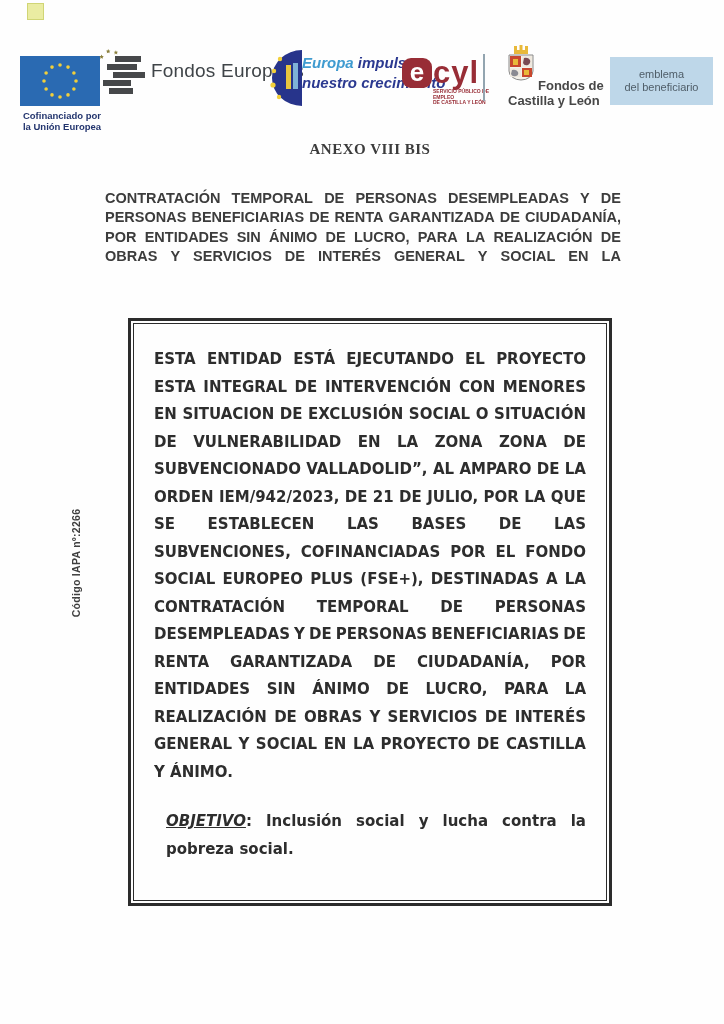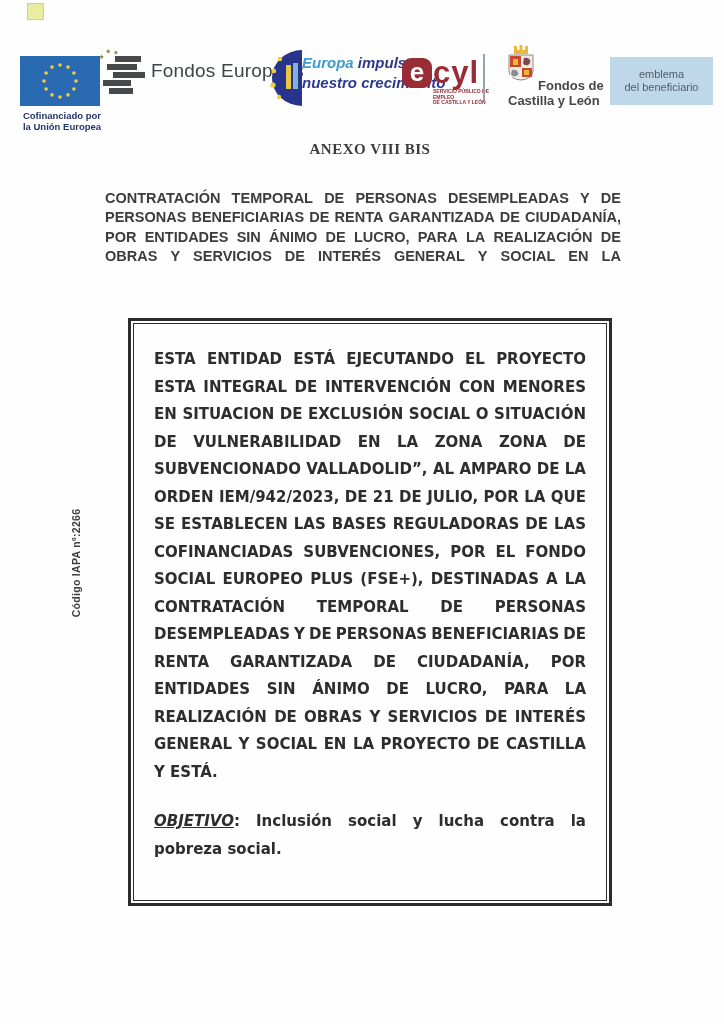--- a/index.html
+++ b/index.html
@@ -68,21 +68,21 @@
 
   
   .statement-outer { left:128px; top:318px; width:484px; height:588px;
     border:3px solid #2c2c2c; box-sizing:border-box; }
   .statement-inner { position:absolute; left:2px; top:2px; right:2px; bottom:2px;
     border:1px solid #2c2c2c; padding:26px 20px 0 20px; box-sizing:border-box;
     font-family:"DejaVu Sans", sans-serif; font-weight:bold; font-size:15px;
     color:#2d2d2d; }
   .box-line { display:flex; justify-content:space-between; height:27.5px; }
   .box-last { height:27.5px; }
-  .objective { margin-top:18px; text-align:justify; line-height:27.5px; }
+  .objective { margin-top:18px; text-align:justify; line-height:27.5px;margin-left:12px; }
   .obj-label { font-style:italic; text-decoration:underline; }
 </style>
 </head>
 <body>
 
 <div id="page">
 
   <div class="abs artifact-mark"></div>
 
   <div class="abs eu-block">
@@ -285,27 +285,26 @@
             <span>JULIO,</span>
             <span>POR</span>
             <span>LA</span>
             <span>QUE</span>
           </div>
           <div class="box-line">
             <span>SE</span>
             <span>ESTABLECEN</span>
             <span>LAS</span>
             <span>BASES</span>
-            <span>REGULADORAS</span>
             <span>DE</span>
             <span>LAS</span>
           </div>
           <div class="box-line">
+            <span>SUBVENCIONES,</span>
             <span>COFINANCIADAS</span>
-            <span>SUBVENCIONES,</span>
             <span>POR</span>
             <span>EL</span>
             <span>FONDO</span>
           </div>
           <div class="box-line">
             <span>SOCIAL</span>
             <span>EUROPEO</span>
             <span>PLUS</span>
             <span>(FSE+),</span>
             <span>DESTINADAS</span>
@@ -355,20 +354,20 @@
             <span>GENERAL</span>
             <span>Y</span>
             <span>SOCIAL</span>
             <span>EN</span>
             <span>LA</span>
             <span>PROYECTO</span>
             <span>DE</span>
             <span>CASTILLA</span>
           </div>
         </div>
-      <div class="box-last">Y ESTÁ.</div>
+      <div class="box-last">Y ÁNIMO.</div>
       <div class="objective">
         <span class="obj-label">OBJETIVO</span><span>: Inclusión social y lucha contra la pobreza social.</span>
       </div>
     </div>
   </div>
 
 </div>
 
 </body></html>

